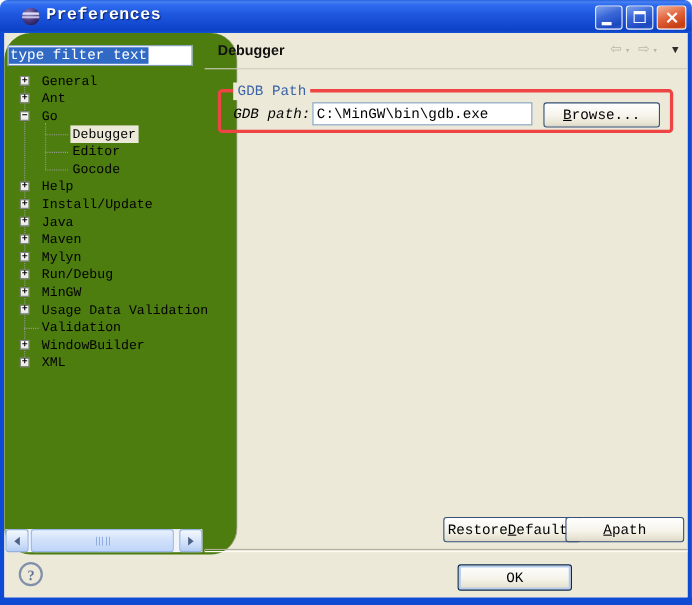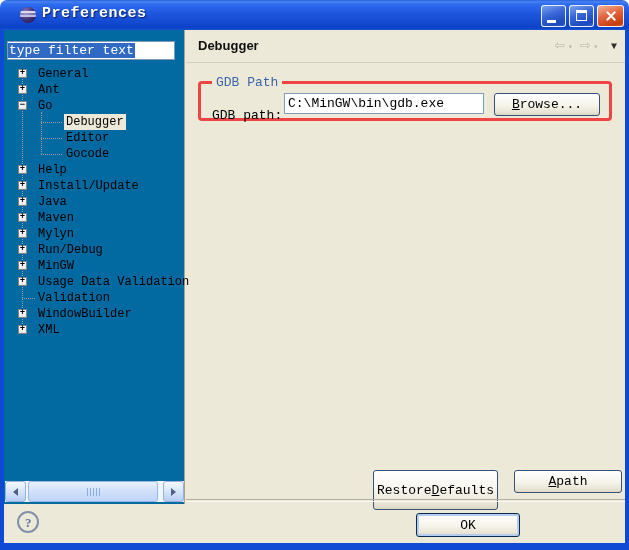--- a/index.html
+++ b/index.html
@@ -24,21 +24,21 @@
   .btn-close { left:597px; width:27px; background:linear-gradient(160deg,#f2b294 0%,#e2643c 45%,#c63d12 85%,#d85a2a 100%); }
   .glyph-min { position:absolute; left:5px; bottom:3px; width:9px; height:3px; background:#fff; }
   .glyph-max { position:absolute; left:6px; top:4px; width:11px; height:11px; border:1px solid #fff; border-top-width:3px; }
   .glyph-close { position:absolute; left:12px; top:4px; width:2px; height:12px; background:#fff; transform:rotate(45deg); }
   .glyph-close::after { content:""; position:absolute; left:0; top:0; width:2px; height:12px; background:#fff; transform:rotate(-90deg); }
 
   
   .client { position:absolute; left:4px; top:30px; width:621px; height:513px; background:#ece9d8; font-size:13px; color:#000; }
 
   
-  .tree-panel { position:absolute; left:0; top:0; width:181px; height:474px; background:#0369a1; border-right:1px solid #a9a593; }
+  .tree-panel { position:absolute; left:0; top:0; width:212px; height:474px; background:#4d7c0f; border-right:1px solid #a9a593;border-radius:24px; }
   .filter-box { position:absolute; left:3px; top:11px; width:168px; height:19px; border:1px solid #7f9db9; background:#fff;
     font-size:13px; line-height:17px; white-space:nowrap; overflow:hidden; }
   .filter-sel { background:#316ac5; color:#fff; padding:0 1px; }
   .tree-rows { position:absolute; left:0; top:36px; width:180px; height:300px; }
   .vline-main { position:absolute; left:18px; top:8px; height:256px; width:0; border-left:1px dotted #9a9a9a; }
   .vline-child { position:absolute; left:37px; top:46px; height:42px; width:0; border-left:1px dotted #9a9a9a; }
   .trow { position:relative; height:16px; display:flex; align-items:center; font-size:12px; z-index:2; }
   .trow .box { position:absolute; left:14px; top:3px; width:9px; height:9px; border:1px solid #848484;
     background:linear-gradient(#fff,#e7e7e7); font-weight:700; font-size:9px; line-height:7px; text-align:center; z-index:3; }
   .trow .box:empty { display:none; }
@@ -63,30 +63,30 @@
   .rpanel { position:absolute; left:182px; top:0; width:439px; height:474px; }
   .rheader { position:absolute; left:0; top:0; width:439px; height:33px; border-bottom:1px solid #cfccc0; }
   .rtitle { position:absolute; left:12px; top:8px; font-family:"Liberation Sans",sans-serif; font-weight:700; font-size:13px; color:#101010; }
   .nav { position:absolute; right:8px; top:4px; display:flex; align-items:center; color:#b9b5a8; }
   .nav-arrow { font-size:17px; line-height:24px; }
   .nav-caret { font-size:8px; margin:0 7px 0 3px; }
   .view-menu { color:#2d2d2d; font-size:10px; margin-left:6px; }
 
   .groupbox { position:absolute; left:12px; top:51px; width:414px; height:40px; border:3px solid #ef4444; border-radius:4px; }
   .grouplabel { position:absolute; left:11px; top:-9px; background:#ece9d8; padding:0 4px; color:#3c64a8; font-size:13px; line-height:16px; }
-  .gdb-label { position:absolute; left:11px; top:24px; font-size:13px; }
+  .gdb-label { position:absolute; left:11px; top:12px; font-size:13px;font-style:italic; }
   .gdb-input { position:absolute; left:83px; top:9px; width:200px; height:21px; border:1px solid #7f9db9; background:#fff;
     font-family:"Liberation Mono","DejaVu Sans Mono",monospace; font-size:13px; padding:0 3px; }
 
   .xp-btn { border:1px solid #37527a; border-radius:3px; color:#000;
     background:linear-gradient(180deg,#ffffff 0%,#f5f3ea 55%,#e9e5d5 85%,#dcd7c4 100%);
     display:flex; align-items:center; justify-content:center;
     font-family:"Liberation Mono","DejaVu Sans Mono",monospace; font-size:13px; white-space:nowrap; }
   .browse-btn { position:absolute; left:293px; top:9px; width:106px; height:23px; }
-  .restore-btn { position:absolute; left:187px; top:440px; width:125px; height:40px; }
+  .restore-btn { position:absolute; left:217px; top:440px; width:125px; height:23px; }
   .apply-btn { position:absolute; left:328px; top:440px; width:108px; height:23px; }
   .rsep { position:absolute; left:0; top:469px; width:439px; height:2px; border-top:1px solid #b3af9f; box-shadow:0 1px 0 #fbfaf4; }
 
   
   .help-btn { position:absolute; left:13px; top:481px; width:22px; height:22px; border:2px solid #8090aa; border-radius:50%;
     color:#66769a; font-family:"Liberation Serif",serif; font-weight:700; font-size:13px; line-height:18px; text-align:center; background:transparent; }
   .ok-btn { position:absolute; left:389px; top:483px; width:104px; height:24px;
     border-color:#0a2a50; box-shadow:inset 0 0 0 2px #b5ccee;margin-left:23px; }
   .cancel-btn { position:absolute; left:508px; top:483px; width:101px; height:24px; }
 </style>

